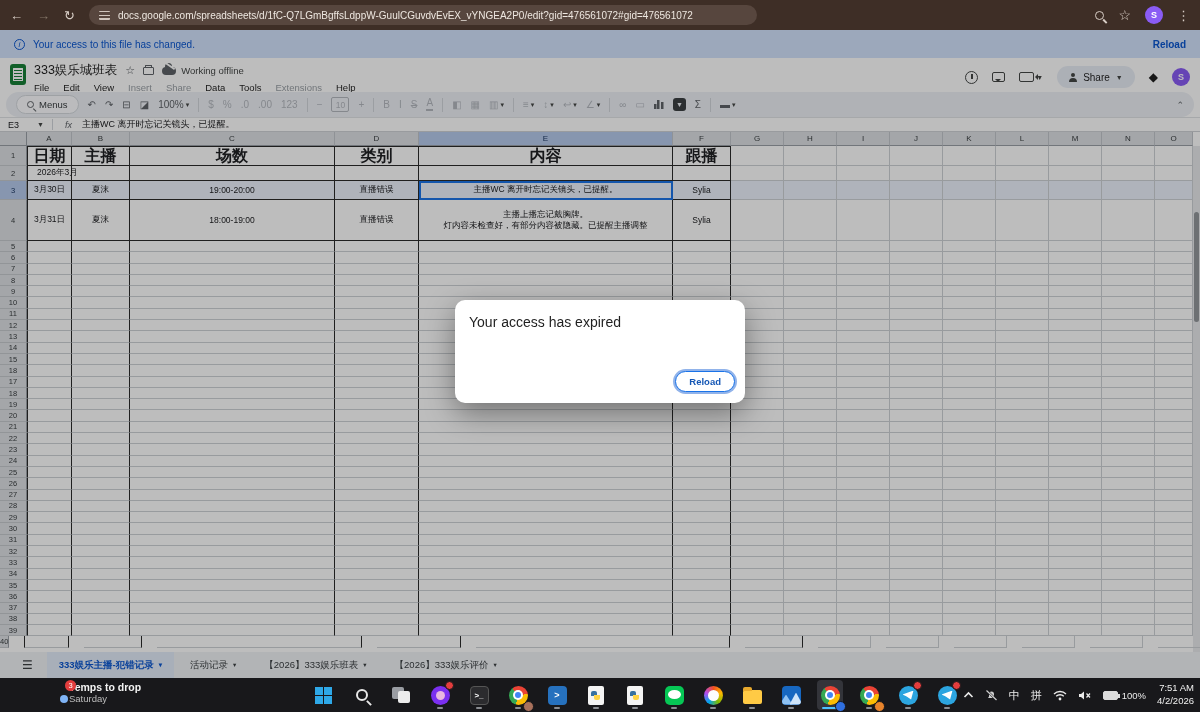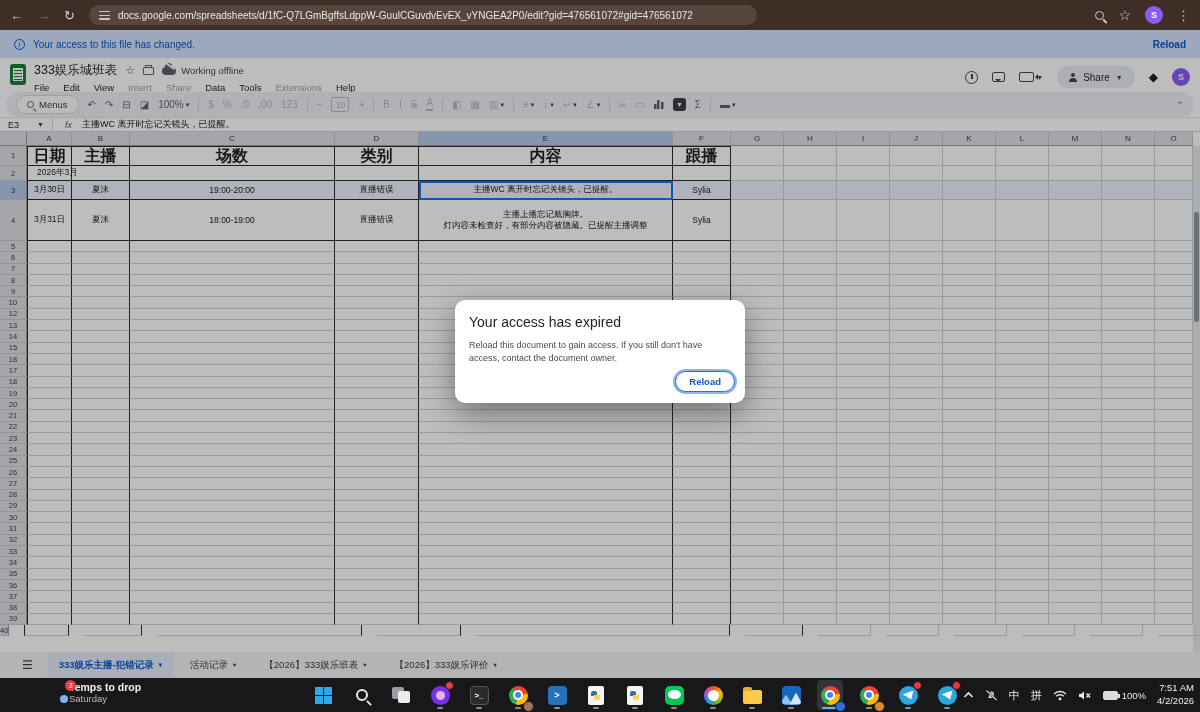--- a/index.html
+++ b/index.html
@@ -566,20 +566,38 @@
           <div class="cell vl bl" style="width: 53px; flex: 0 0 53px;"></div>
           <div class="cell vl bl" style="width: 53px; flex: 0 0 53px;"></div>
           <div class="cell vl bl" style="width: 53px; flex: 0 0 53px;"></div>
           <div class="cell vl bl" style="width: 53px; flex: 0 0 53px;"></div>
           <div class="cell vl bl" style="width: 53px; flex: 0 0 53px;"></div>
           <div class="cell vl bl" style="width: 53px; flex: 0 0 53px;"></div>
           <div class="cell vl bl" style="width: 53px; flex: 0 0 53px;"></div>
           <div class="cell vl bl" style="width: 38px; flex: 0 0 38px;"></div>
         </div>
         <div class="grow" style="height: 11.3px; flex: 0 0 11.3px;">
+          <div class="rhdr">11</div>
+          <div class="cell vd bl la" style="width: 45px; flex: 0 0 45px;"></div>
+          <div class="cell vd bl" style="width: 58px; flex: 0 0 58px;"></div>
+          <div class="cell vd bl" style="width: 205px; flex: 0 0 205px;"></div>
+          <div class="cell vd bl" style="width: 84px; flex: 0 0 84px;"></div>
+          <div class="cell vd bl" style="width: 254px; flex: 0 0 254px;"></div>
+          <div class="cell vd bl" style="width: 58px; flex: 0 0 58px;"></div>
+          <div class="cell vl bl" style="width: 53px; flex: 0 0 53px;"></div>
+          <div class="cell vl bl" style="width: 53px; flex: 0 0 53px;"></div>
+          <div class="cell vl bl" style="width: 53px; flex: 0 0 53px;"></div>
+          <div class="cell vl bl" style="width: 53px; flex: 0 0 53px;"></div>
+          <div class="cell vl bl" style="width: 53px; flex: 0 0 53px;"></div>
+          <div class="cell vl bl" style="width: 53px; flex: 0 0 53px;"></div>
+          <div class="cell vl bl" style="width: 53px; flex: 0 0 53px;"></div>
+          <div class="cell vl bl" style="width: 53px; flex: 0 0 53px;"></div>
+          <div class="cell vl bl" style="width: 38px; flex: 0 0 38px;"></div>
+        </div>
+        <div class="grow" style="height: 11.3px; flex: 0 0 11.3px;">
           <div class="rhdr">12</div>
           <div class="cell vd bl la" style="width: 45px; flex: 0 0 45px;"></div>
           <div class="cell vd bl" style="width: 58px; flex: 0 0 58px;"></div>
           <div class="cell vd bl" style="width: 205px; flex: 0 0 205px;"></div>
           <div class="cell vd bl" style="width: 84px; flex: 0 0 84px;"></div>
           <div class="cell vd bl" style="width: 254px; flex: 0 0 254px;"></div>
           <div class="cell vd bl" style="width: 58px; flex: 0 0 58px;"></div>
           <div class="cell vl bl" style="width: 53px; flex: 0 0 53px;"></div>
           <div class="cell vl bl" style="width: 53px; flex: 0 0 53px;"></div>
           <div class="cell vl bl" style="width: 53px; flex: 0 0 53px;"></div>
@@ -1114,21 +1132,20 @@
           <span>【2026】333娱乐评价</span>
           <span class="caret">▾</span>
         </span>
       </div>
   </div>
 
   <div class="dimover"></div>
 
   <div class="dialog">
     <div class="dlg-title">Your access has expired</div>
-    <div class="dlg-body">Reload this document to gain access. If you still don't have access, contact the document owner.</div>
     <div class="dlg-btn">Reload</div>
   </div>
 
   <div class="taskbar">
     <div class="weather">
       <span style="position:relative;">
         <span class="thermo"></span>
         <span class="wbadge">3</span>
       </span>
       <span>

